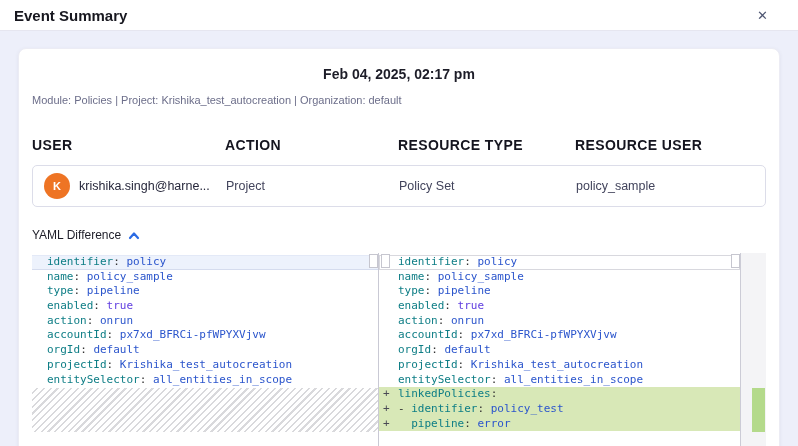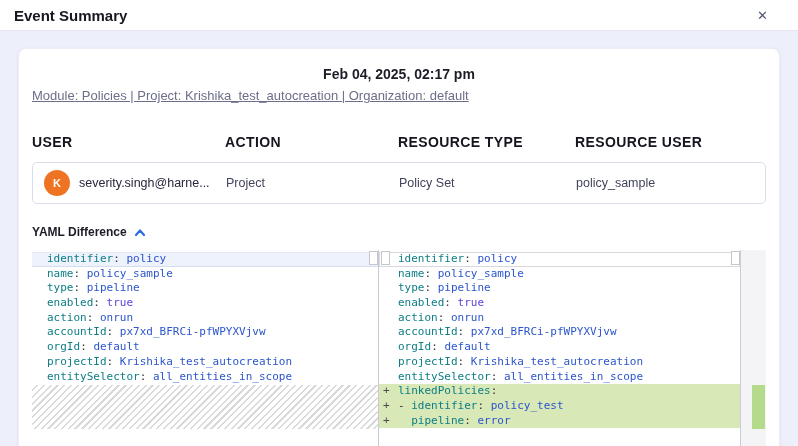--- a/index.html
+++ b/index.html
@@ -24,41 +24,41 @@
     font-size:13px;color:#4e5671;background:none;border:none;cursor:pointer;
     line-height:1;padding:2px;font-family:inherit;
   }
   
   .card{
     position:absolute;left:18px;top:48px;width:762px;height:430px;
     background:#fff;border-radius:8px;border:1px solid #ececf4;
     box-shadow:0 1px 4px rgba(30,30,60,.06);padding:13px;
   }
   .event-time{font-size:14px;font-weight:700;color:#1d1d28;margin-top:4px;text-align:center;}
-  .event-context{font-size:13px;color:#6c6e8a;margin-top:6px;text-decoration:underline;}
+  .event-context{font-size:11px;color:#6c6e8a;margin-top:12px;}
   
   .tbl-head{
     display:grid;grid-template-columns:193px 173px 177px 1fr;
     margin-top:31px;font-size:14px;font-weight:700;color:#15151f;letter-spacing:.4px;
   }
   .tbl-row{
     display:grid;grid-template-columns:193px 173px 177px 1fr;align-items:center;
     margin-top:12px;height:42px;border:1px solid #dcdde9;border-radius:5px;
     background:#fff;font-size:12.5px;color:#42445c;
   }
   .user-cell{display:flex;align-items:center;gap:9px;padding-left:11px;min-width:0;}
   .avatar{
     width:26px;height:26px;border-radius:50%;background:var(--avatar-bg);
     color:#fff;font-size:11px;font-weight:700;display:flex;align-items:center;
     justify-content:center;flex:none;
   }
   .user-name{color:#27283c;white-space:nowrap;overflow:hidden;}
   
   .yaml-label-row{margin-top:21px;display:flex;align-items:center;gap:7px;cursor:pointer;width:max-content;}
-  .yaml-label{font-size:12px;font-weight:700;color:#1d1d28;}
+  .yaml-label{font-size:12px;font-weight:400;color:#1d1d28;}
   .chev{display:block;}
   .diff{
     position:relative;margin-top:11px;height:212px;
     font-family:"DejaVu Sans Mono","Liberation Mono",monospace;font-size:11px;
   }
   .pane{position:absolute;top:0;bottom:0;background:#fff;overflow:hidden;}
   .pane-left{left:0;width:346px;}
   .pane-divider{position:absolute;left:346px;top:0;bottom:0;width:1px;background:#c9c9d4;}
   .pane-right{left:347px;width:362px;border-right:1px solid #ccccd6;}
   .code-col{padding-top:2px;}
@@ -109,21 +109,21 @@
   <div class="tbl-head">
     <span>USER</span>
     <span>ACTION</span>
     <span>RESOURCE TYPE</span>
     <span>RESOURCE USER</span>
   </div>
 
   <div class="tbl-row">
     <div class="user-cell">
       <span class="avatar">K</span>
-      <span class="user-name">severity.singh@harne...</span>
+      <span class="user-name">krishika.singh@harne...</span>
     </div>
     <span>Project</span>
     <span>Policy Set</span>
     <span>policy_sample</span>
   </div>
 
   <div class="yaml-label-row">
     <span class="yaml-label">YAML Difference</span>
     <svg class="chev" width="12" height="9" viewBox="0 0 12 9">
       <polyline points="2,7 6,2.5 10,7" fill="none" stroke="#2b6be4" stroke-width="2.2" stroke-linecap="round" stroke-linejoin="round"></polyline>

